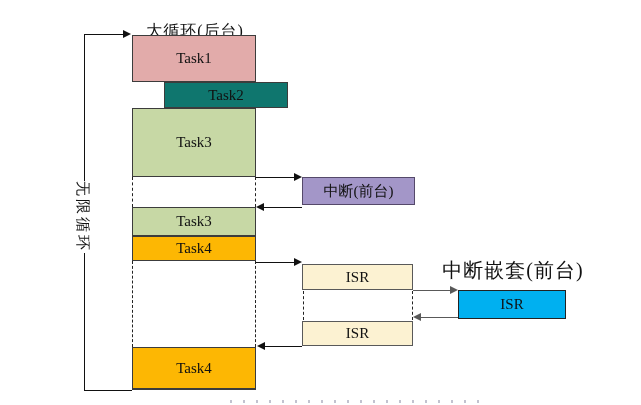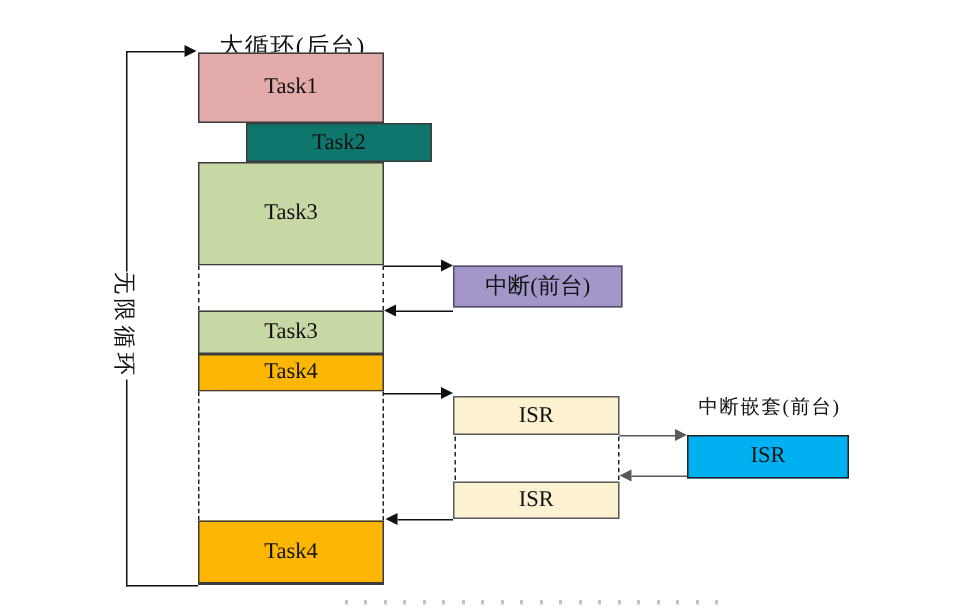--- a/index.html
+++ b/index.html
@@ -62,21 +62,21 @@
   <div class="gapbox" style="left:132px;top:261px;width:124px;height:86px;"></div>
   <div class="box" style="left: 132px; top: 347px; width: 124px; height: 43px; border-bottom-width: 2px; background: rgb(253, 183, 3);">Task4</div>
 
   <div class="box" style="left: 302px; top: 177px; width: 113px; height: 28px; border-color: rgb(85, 73, 106); background: rgb(163, 150, 200);">中断(前台)</div>
 
   <div class="box isrbox" style="left: 302px; top: 264px; width: 111px; height: 26px; background: rgb(252, 242, 210);">ISR</div>
   <div class="box isrbox" style="left: 302px; top: 321px; width: 111px; height: 25px; background: rgb(252, 242, 210);">ISR</div>
   <div class="vdash" style="left:303px;top:291px;height:29px;"></div>
   <div class="vdash" style="left:412px;top:291px;height:29px;"></div>
 
-  <div class="label" style="left:444px;top:262px;width:138px;height:17px;font-size:13px;">中断嵌套(前台)</div>
+  <div class="label" style="left:444px;top:262px;width:138px;height:17px;font-size:20px;">中断嵌套(前台)</div>
   <div class="box" style="left: 458px; top: 290px; width: 108px; height: 29px; border-color: rgb(34, 34, 34); background: rgb(0, 176, 240);">ISR</div>
 
   <div class="hline" style="left:256px;top:177px;width:38px;"></div>
   <div class="ah ah-right" style="left:294px;top:173px;"></div>
 
   <div class="hline" style="left:264px;top:207px;width:38px;"></div>
   <div class="ah ah-left" style="left:256px;top:203px;"></div>
 
   <div class="hline" style="left:256px;top:262px;width:38px;"></div>
   <div class="ah ah-right" style="left:294px;top:258px;"></div>

